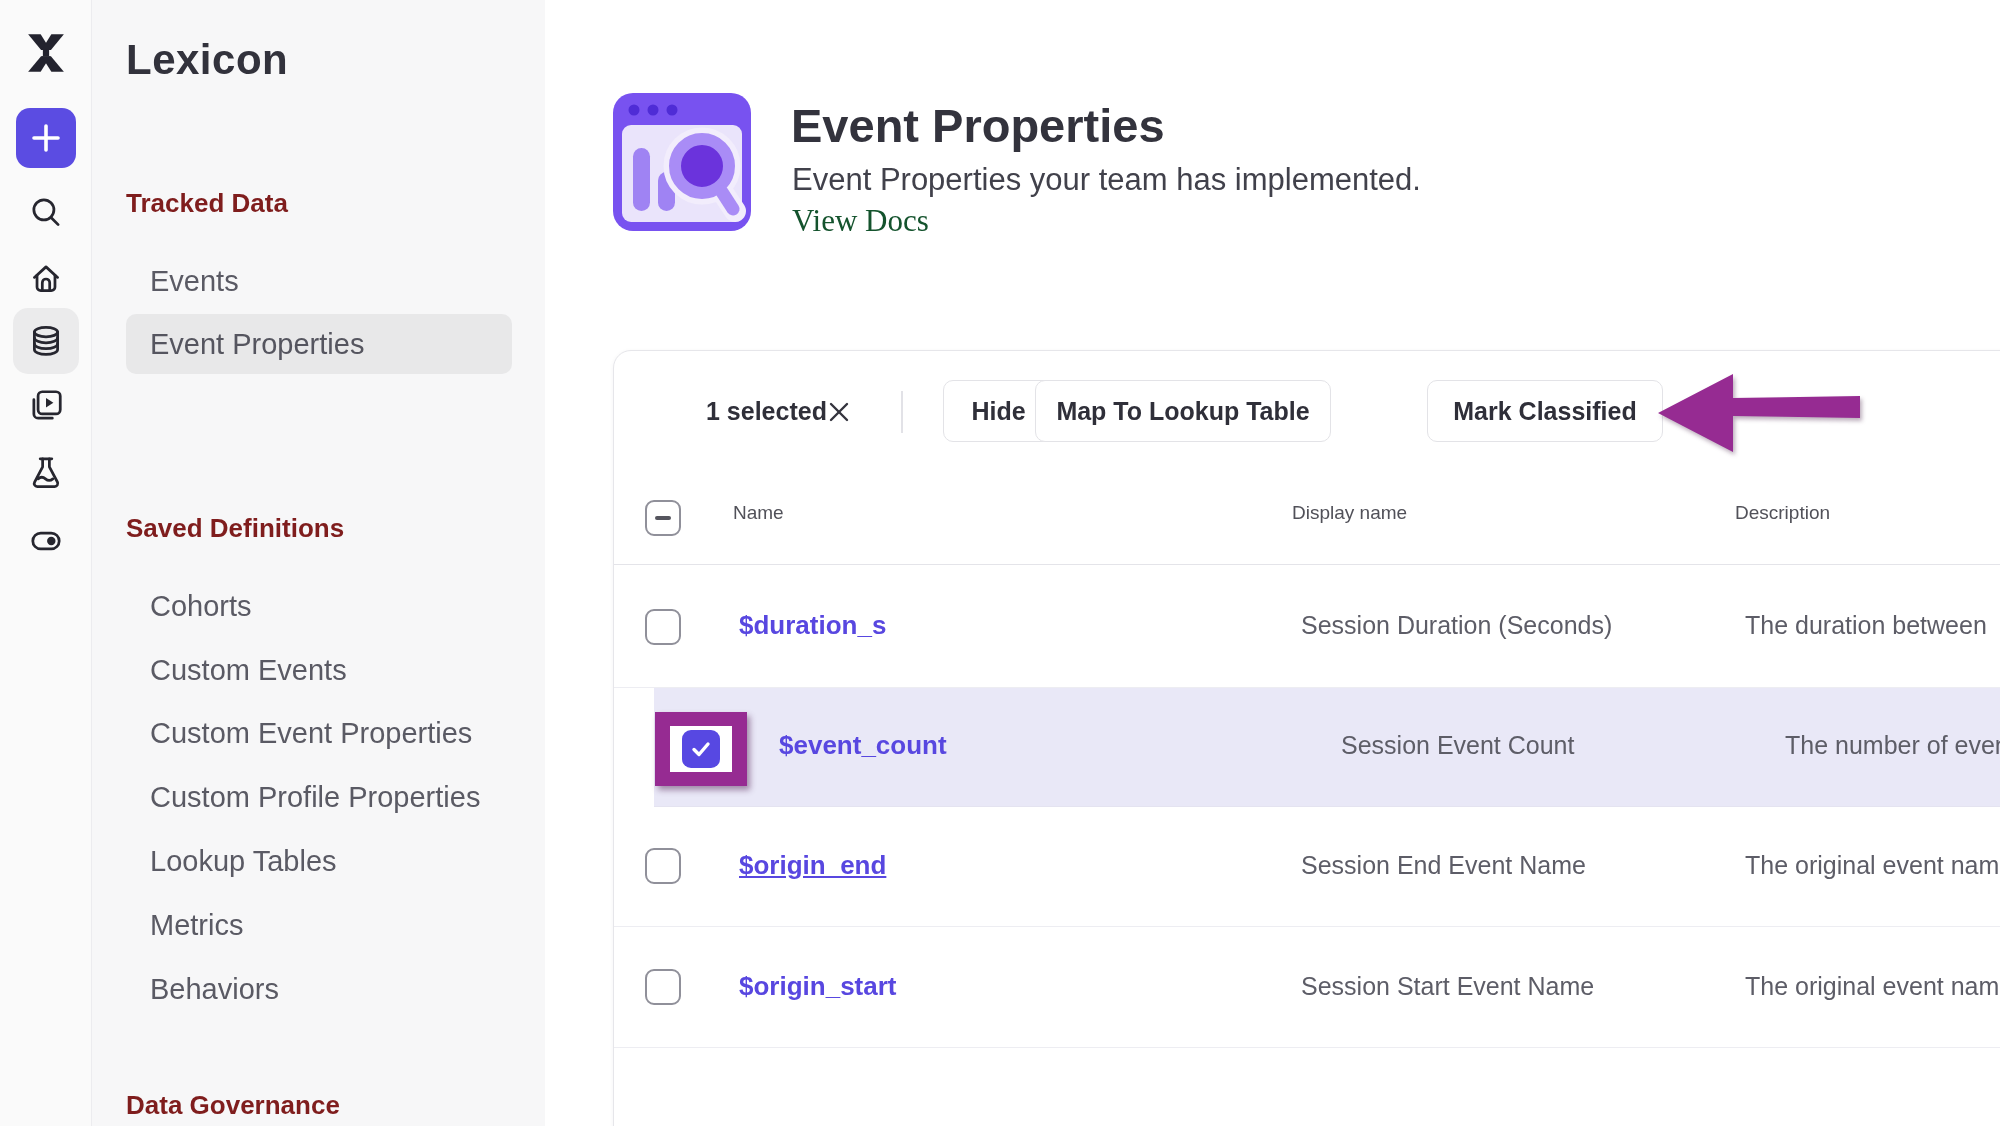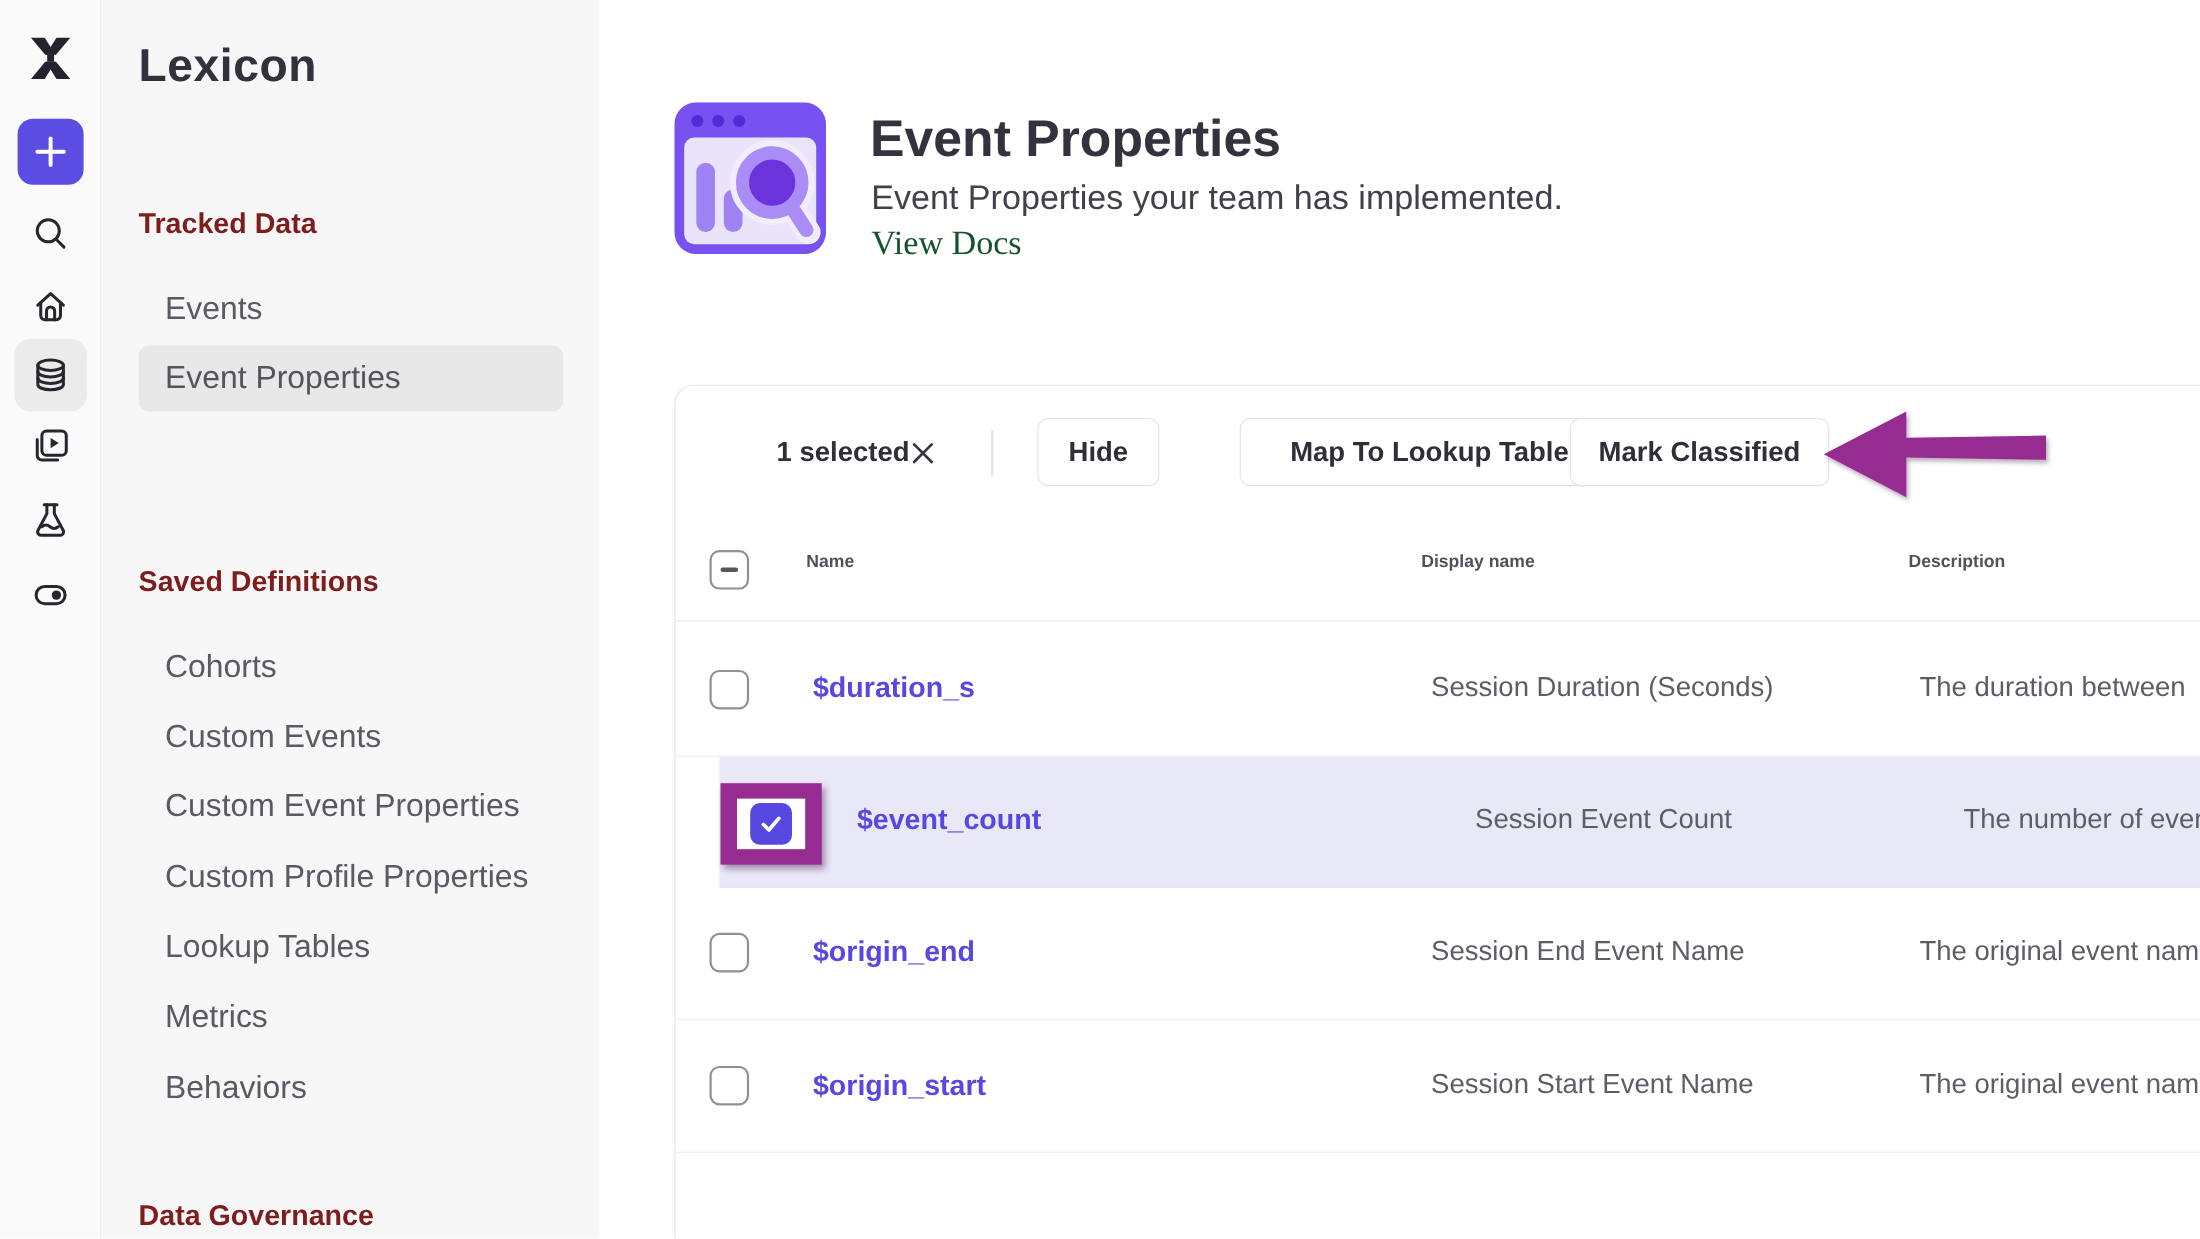--- a/index.html
+++ b/index.html
@@ -65,27 +65,27 @@
   .sel-x { position:absolute; left:827px; top:400px; width:24px; height:24px; cursor:pointer; }
   .tb-divider { position:absolute; left:901px; top:391px; width:2px; height:42px; background:#e2e2e7; }
   .tb-btn {
     position:absolute; top:380px; height:62px; background:#fff;
     border:1px solid #e3e3e7; border-radius:10px;
     display:flex; align-items:center; justify-content:center;
     font-size:25px; font-weight:600; color:#2f2f39; cursor:pointer;
     font-family:"Liberation Sans", sans-serif;
   }
   .btn-hide { left:943px; width:111px; }
-  .btn-map  { left:1127px; width:345px; }
+  .btn-map  { left:1035px; width:296px; }
   .btn-mark { left:1427px; width:236px; }
 
   .annot-arrow { position:absolute; left:1650px; top:366px; filter:drop-shadow(2px 3px 2px rgba(60,20,60,.35)); }
 
   .thead { position:absolute; left:614px; top:472px; width:1386px; height:93px; border-bottom:1px solid #e4e4e9; }
-  .th { position:absolute; top:30px; font-size:16px; font-weight:700; color:#515159; }
+  .th { position:absolute; top:30px; font-size:19px; font-weight:400; color:#515159; }
   .checkbox {
     position:absolute; width:36px; height:36px; border:2px solid #90909a;
     border-radius:9px; background:#fff; cursor:pointer;
   }
   .cb-minus { position:absolute; left:8px; top:14px; width:16px; height:4px; background:#55555e; border-radius:2px; }
 
   .trow { position:absolute; left:614px; width:1386px; border-bottom:1px solid #ededf2; }
   .trow.hl { background:#e9e8f7; border-bottom:1px solid #e4e3f0;margin-left:40px; }
   .cell-name { position:absolute; left:125px; font-size:26px; font-weight:600; color:#5847e0; cursor:pointer; white-space:nowrap; }
   .cell-text { position:absolute; font-size:25px; color:#5d5d67; white-space:nowrap; }
@@ -258,21 +258,21 @@
       </div>
     </div>
   </div>
   <div class="cell-name" style="top:42px;">$event_count</div>
   <div class="cell-text" style="left:687px; top:43px;">Session Event Count</div>
   <div class="cell-text" style="left:1131px; top:43px;">The number of events</div>
 </div>
 
 <div class="trow" style="top:807px; height:120px;">
   <div class="checkbox" style="left:31px; top:41px;"></div>
-  <div class="cell-name" style="top:43px;">$origin_end</div>
+  <div class="cell-name" style="top:43px;text-decoration:underline;">$origin_end</div>
   <div class="cell-text" style="left:687px; top:44px;">Session End Event Name</div>
   <div class="cell-text" style="left:1131px; top:44px;">The original event nam</div>
 </div>
 
 <div class="trow" style="top:927px; height:121px;">
   <div class="checkbox" style="left:31px; top:42px;"></div>
   <div class="cell-name" style="top:44px;">$origin_start</div>
   <div class="cell-text" style="left:687px; top:45px;">Session Start Event Name</div>
   <div class="cell-text" style="left:1131px; top:45px;">The original event nam</div>
 </div>

